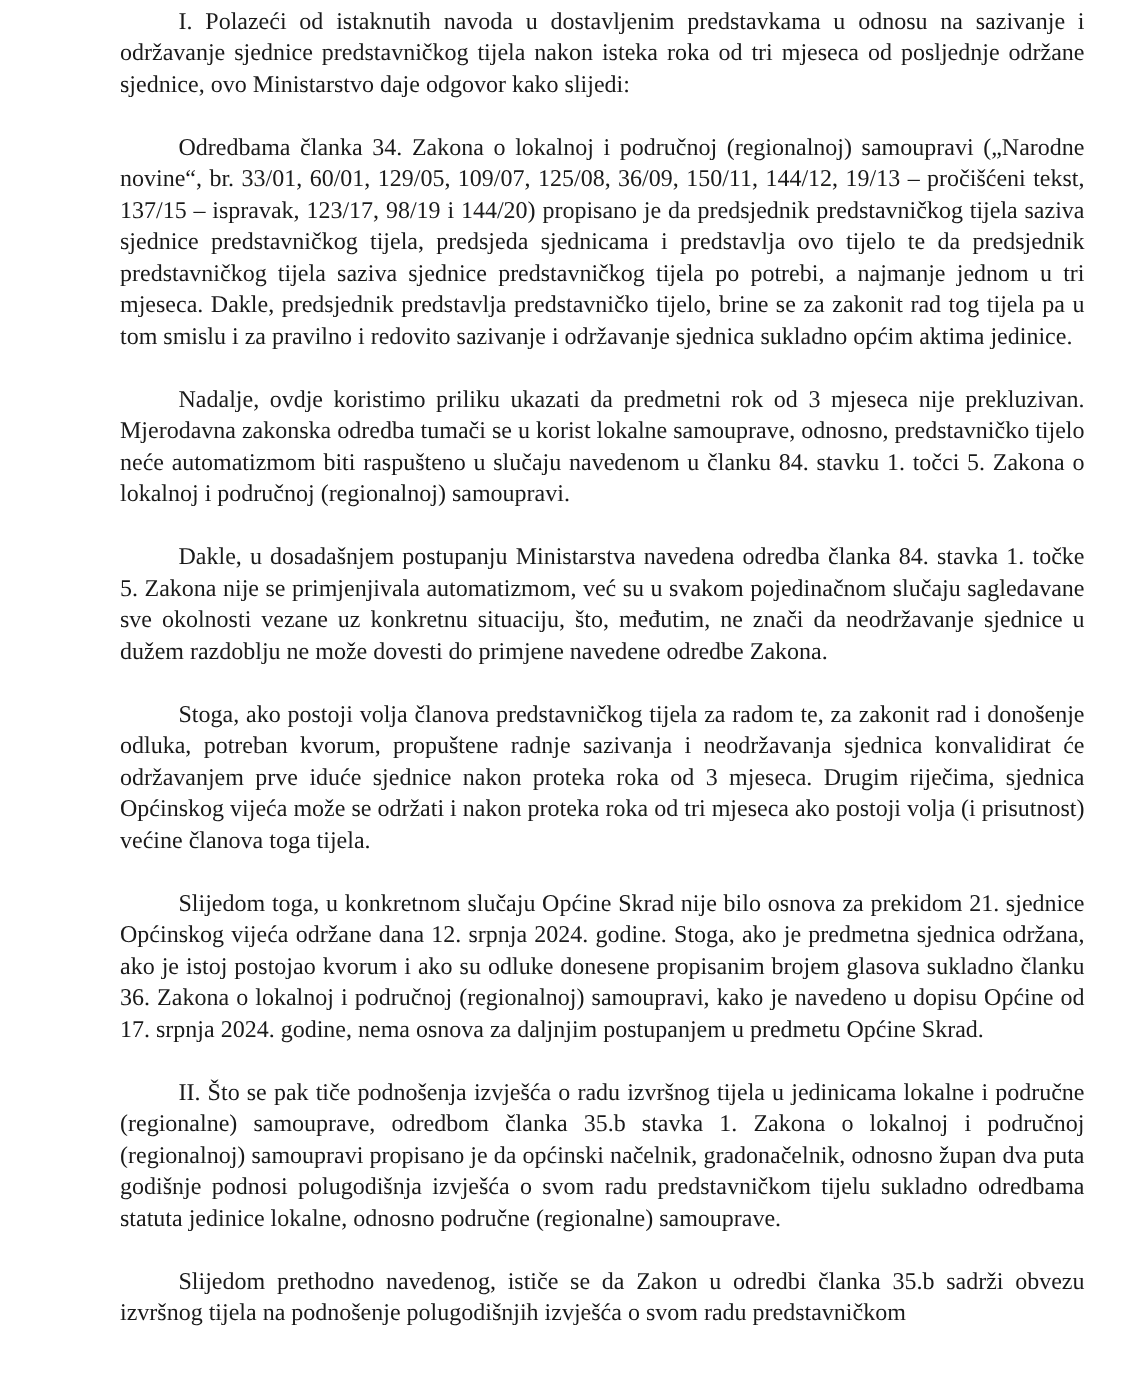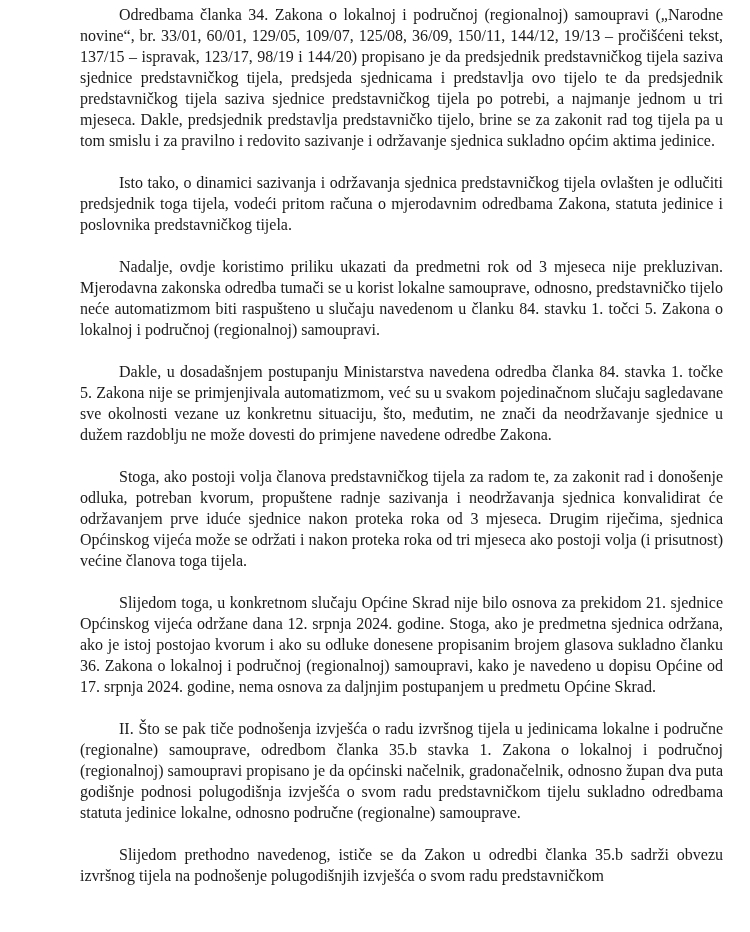--- a/index.html
+++ b/index.html
@@ -27,21 +27,21 @@
       margin: 0 0 21px 0;
       text-align: justify;
       text-indent: 39px;
       hyphens: none;
     }
   </style>
 </head>
 <body>
 
 <div class="page">
+  <p class="para">I. Polazeći od istaknutih navoda u dostavljenim predstavkama u odnosu na sazivanje i održavanje sjednice predstavničkog tijela nakon isteka roka od tri mjeseca od posljednje održane sjednice, ovo Ministarstvo daje odgovor kako slijedi:</p>
   <p class="para">Odredbama članka 34. Zakona o lokalnoj i područnoj (regionalnoj) samoupravi („Narodne novine“, br. 33/01, 60/01, 129/05, 109/07, 125/08, 36/09, 150/11, 144/12, 19/13 – pročišćeni tekst, 137/15 – ispravak, 123/17, 98/19 i 144/20) propisano je da predsjednik predstavničkog tijela saziva sjednice predstavničkog tijela, predsjeda sjednicama i predstavlja ovo tijelo te da predsjednik predstavničkog tijela saziva sjednice predstavničkog tijela po potrebi, a najmanje jednom u tri mjeseca. Dakle, predsjednik predstavlja predstavničko tijelo, brine se za zakonit rad tog tijela pa u tom smislu i za pravilno i redovito sazivanje i održavanje sjednica sukladno općim aktima jedinice.</p>
-  <p class="para">Isto tako, o dinamici sazivanja i održavanja sjednica predstavničkog tijela ovlašten je odlučiti predsjednik toga tijela, vodeći pritom računa o mjerodavnim odredbama Zakona, statuta jedinice i poslovnika predstavničkog tijela.</p>
   <p class="para">Nadalje, ovdje koristimo priliku ukazati da predmetni rok od 3 mjeseca nije prekluzivan. Mjerodavna zakonska odredba tumači se u korist lokalne samouprave, odnosno, predstavničko tijelo neće automatizmom biti raspušteno u slučaju navedenom u članku 84. stavku 1. točci 5. Zakona o lokalnoj i područnoj (regionalnoj) samoupravi.</p>
   <p class="para">Dakle, u dosadašnjem postupanju Ministarstva navedena odredba članka 84. stavka 1. točke 5. Zakona nije se primjenjivala automatizmom, već su u svakom pojedinačnom slučaju sagledavane sve okolnosti vezane uz konkretnu situaciju, što, međutim, ne znači da neodržavanje sjednice u dužem razdoblju ne može dovesti do primjene navedene odredbe Zakona.</p>
   <p class="para">Stoga, ako postoji volja članova predstavničkog tijela za radom te, za zakonit rad i donošenje odluka, potreban kvorum, propuštene radnje sazivanja i neodržavanja sjednica konvalidirat će održavanjem prve iduće sjednice nakon proteka roka od 3 mjeseca. Drugim riječima, sjednica Općinskog vijeća može se održati i nakon proteka roka od tri mjeseca ako postoji volja (i prisutnost) većine članova toga tijela.</p>
   <p class="para">Slijedom toga, u konkretnom slučaju Općine Skrad nije bilo osnova za prekidom 21. sjednice Općinskog vijeća održane dana 12. srpnja 2024. godine. Stoga, ako je predmetna sjednica održana, ako je istoj postojao kvorum i ako su odluke donesene propisanim brojem glasova sukladno članku 36. Zakona o lokalnoj i područnoj (regionalnoj) samoupravi, kako je navedeno u dopisu Općine od 17. srpnja 2024. godine, nema osnova za daljnjim postupanjem u predmetu Općine Skrad.</p>
   <p class="para">II. Što se pak tiče podnošenja izvješća o radu izvršnog tijela u jedinicama lokalne i područne (regionalne) samouprave, odredbom članka 35.b stavka 1. Zakona o lokalnoj i područnoj (regionalnoj) samoupravi propisano je da općinski načelnik, gradonačelnik, odnosno župan dva puta godišnje podnosi polugodišnja izvješća o svom radu predstavničkom tijelu sukladno odredbama statuta jedinice lokalne, odnosno područne (regionalne) samouprave.</p>
   <p class="para">Slijedom prethodno navedenog, ističe se da Zakon u odredbi članka 35.b sadrži obvezu izvršnog tijela na podnošenje polugodišnjih izvješća o svom radu predstavničkom</p>
 </div>
 
 </body></html>

